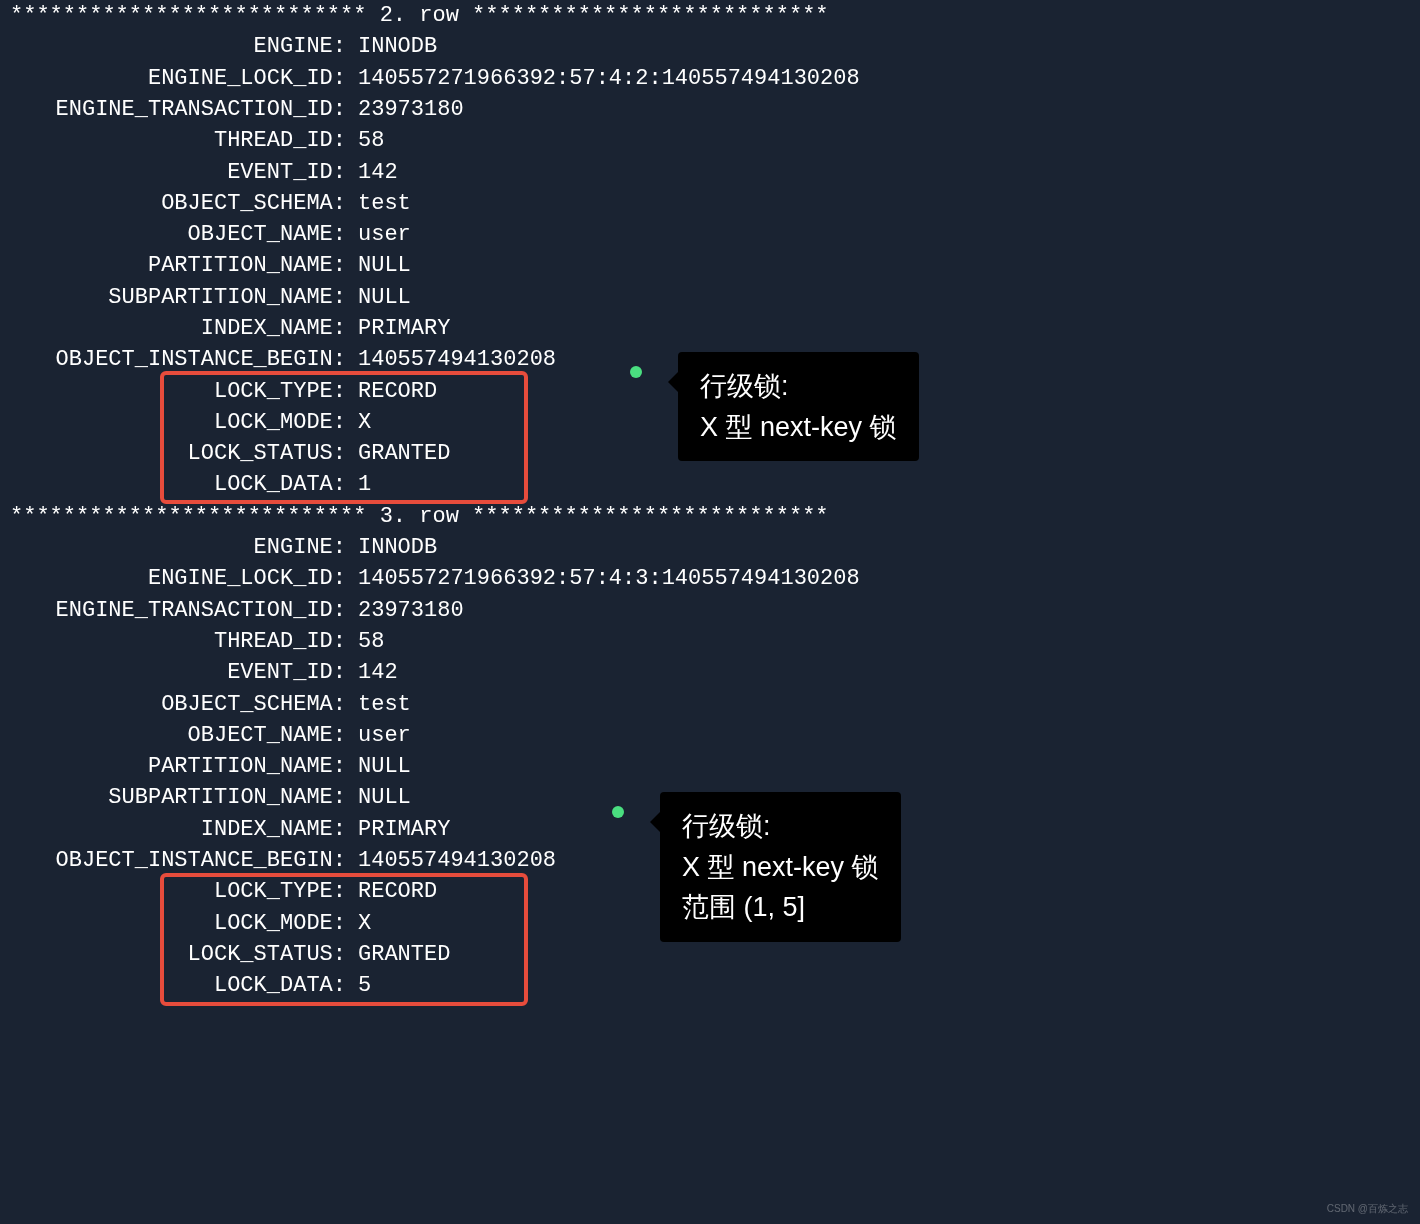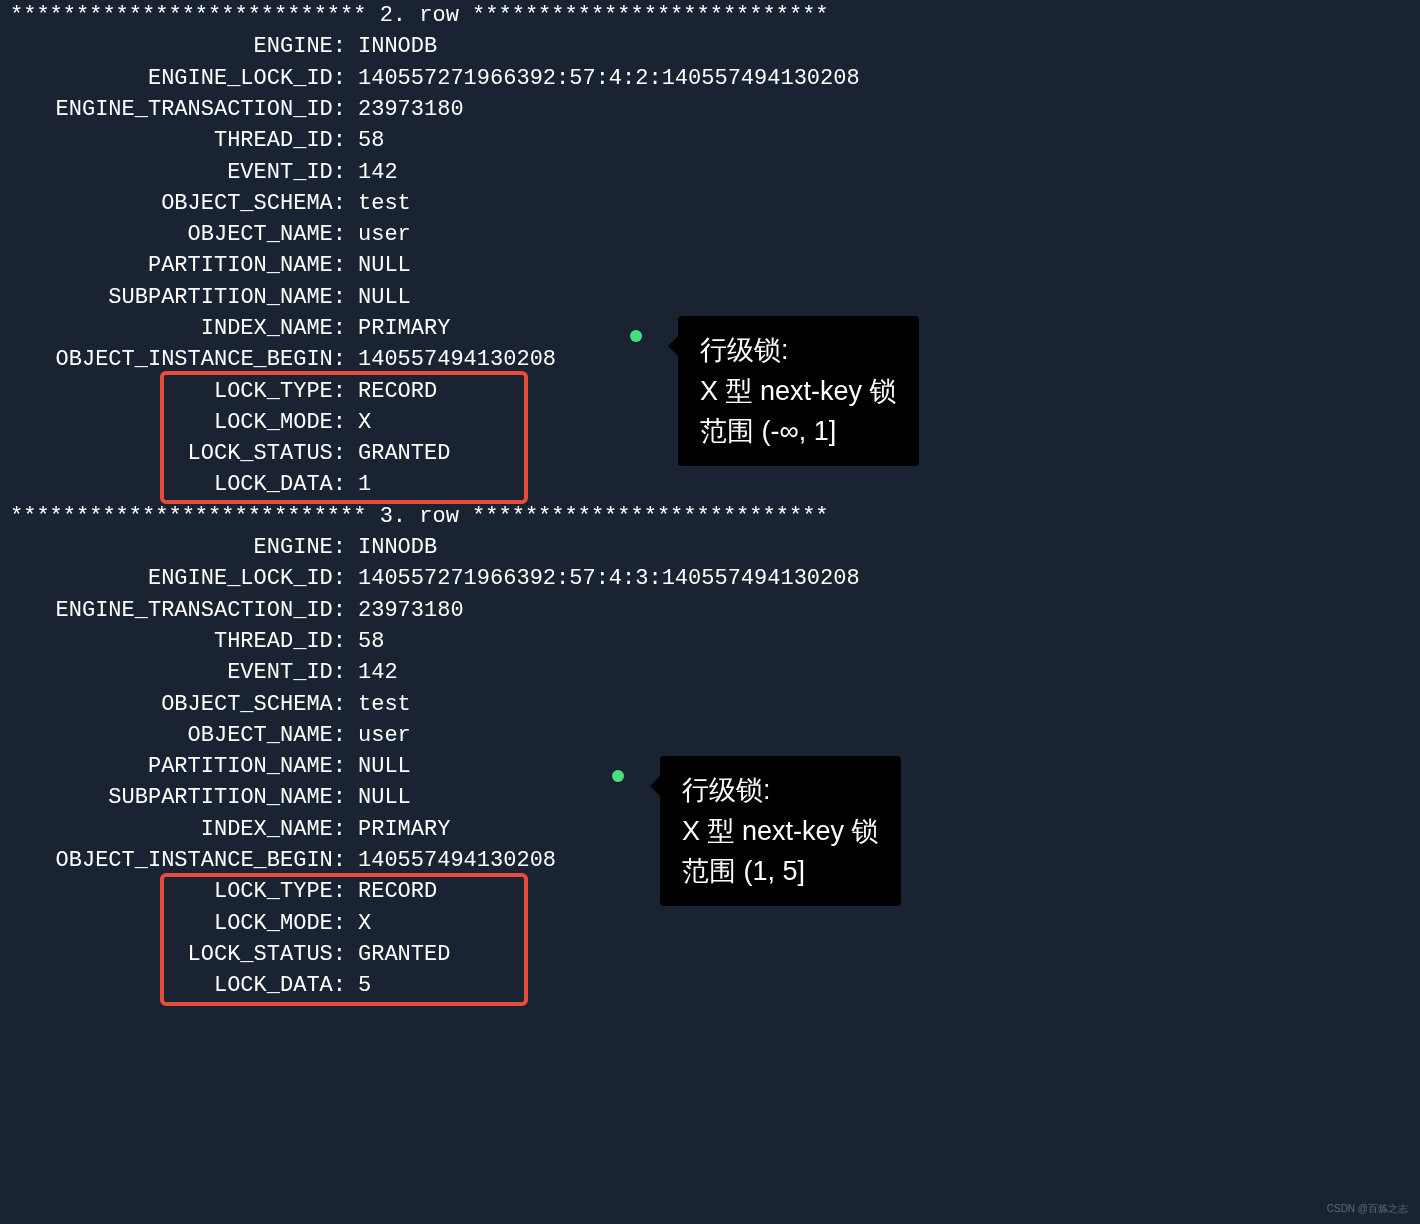--- a/index.html
+++ b/index.html
@@ -61,20 +61,21 @@
     }
     .tooltip {
       position: absolute;
       background: #000000;
       color: #ffffff;
       font-family: -apple-system, BlinkMacSystemFont, 'Segoe UI', sans-serif;
       font-size: 27px;
       line-height: 1.5;
       padding: 14px 22px 14px 22px;
       border-radius: 4px;
+      margin-top: 36px;
     }
     .tooltip::before {
       content: '';
       position: absolute;
       left: -20px;
       top: 20px;
       border: 10px solid transparent;
       border-right-color: #000000;
     }
     .green-dot {
@@ -102,21 +103,20 @@
 
 <div class="terminal" id="terminal"><div class="row"><span class="separator">*************************** 2. row ***************************</span></div><div class="row"><span class="label">ENGINE:</span><span class="value">INNODB</span></div><div class="row"><span class="label">ENGINE_LOCK_ID:</span><span class="value">140557271966392:57:4:2:140557494130208</span></div><div class="row"><span class="label">ENGINE_TRANSACTION_ID:</span><span class="value">23973180</span></div><div class="row"><span class="label">THREAD_ID:</span><span class="value">58</span></div><div class="row"><span class="label">EVENT_ID:</span><span class="value">142</span></div><div class="row"><span class="label">OBJECT_SCHEMA:</span><span class="value">test</span></div><div class="row"><span class="label">OBJECT_NAME:</span><span class="value">user</span></div><div class="row"><span class="label">PARTITION_NAME:</span><span class="value">NULL</span></div><div class="row"><span class="label">SUBPARTITION_NAME:</span><span class="value">NULL</span></div><div class="row"><span class="label">INDEX_NAME:</span><span class="value">PRIMARY</span></div><div class="row"><span class="label">OBJECT_INSTANCE_BEGIN:</span><span class="value">140557494130208</span></div><div class="row"><span class="label">LOCK_TYPE:</span><span class="value">RECORD</span></div><div class="row"><span class="label">LOCK_MODE:</span><span class="value">X</span></div><div class="row"><span class="label">LOCK_STATUS:</span><span class="value">GRANTED</span></div><div class="row"><span class="label">LOCK_DATA:</span><span class="value">1</span></div><div class="row"><span class="separator">*************************** 3. row ***************************</span></div><div class="row"><span class="label">ENGINE:</span><span class="value">INNODB</span></div><div class="row"><span class="label">ENGINE_LOCK_ID:</span><span class="value">140557271966392:57:4:3:140557494130208</span></div><div class="row"><span class="label">ENGINE_TRANSACTION_ID:</span><span class="value">23973180</span></div><div class="row"><span class="label">THREAD_ID:</span><span class="value">58</span></div><div class="row"><span class="label">EVENT_ID:</span><span class="value">142</span></div><div class="row"><span class="label">OBJECT_SCHEMA:</span><span class="value">test</span></div><div class="row"><span class="label">OBJECT_NAME:</span><span class="value">user</span></div><div class="row"><span class="label">PARTITION_NAME:</span><span class="value">NULL</span></div><div class="row"><span class="label">SUBPARTITION_NAME:</span><span class="value">NULL</span></div><div class="row"><span class="label">INDEX_NAME:</span><span class="value">PRIMARY</span></div><div class="row"><span class="label">OBJECT_INSTANCE_BEGIN:</span><span class="value">140557494130208</span></div><div class="row"><span class="label">LOCK_TYPE:</span><span class="value">RECORD</span></div><div class="row"><span class="label">LOCK_MODE:</span><span class="value">X</span></div><div class="row"><span class="label">LOCK_STATUS:</span><span class="value">GRANTED</span></div><div class="row"><span class="label">LOCK_DATA:</span><span class="value">5</span></div></div>
 
 <div class="red-box red-box-1"></div>
 <div class="red-box red-box-2"></div>
 
 <div class="tooltip tooltip-1">
   <div class="green-dot"></div>
   <div>行级锁:</div>
   <div>X 型 next-key 锁</div>
-  <div>范围 (-∞, 1]</div>
 </div>
 
 <div class="tooltip tooltip-2">
   <div class="green-dot"></div>
   <div>行级锁:</div>
   <div>X 型 next-key 锁</div>
   <div>范围 (1, 5]</div>
 </div>
 
 <div class="watermark">CSDN @百炼之志</div>

